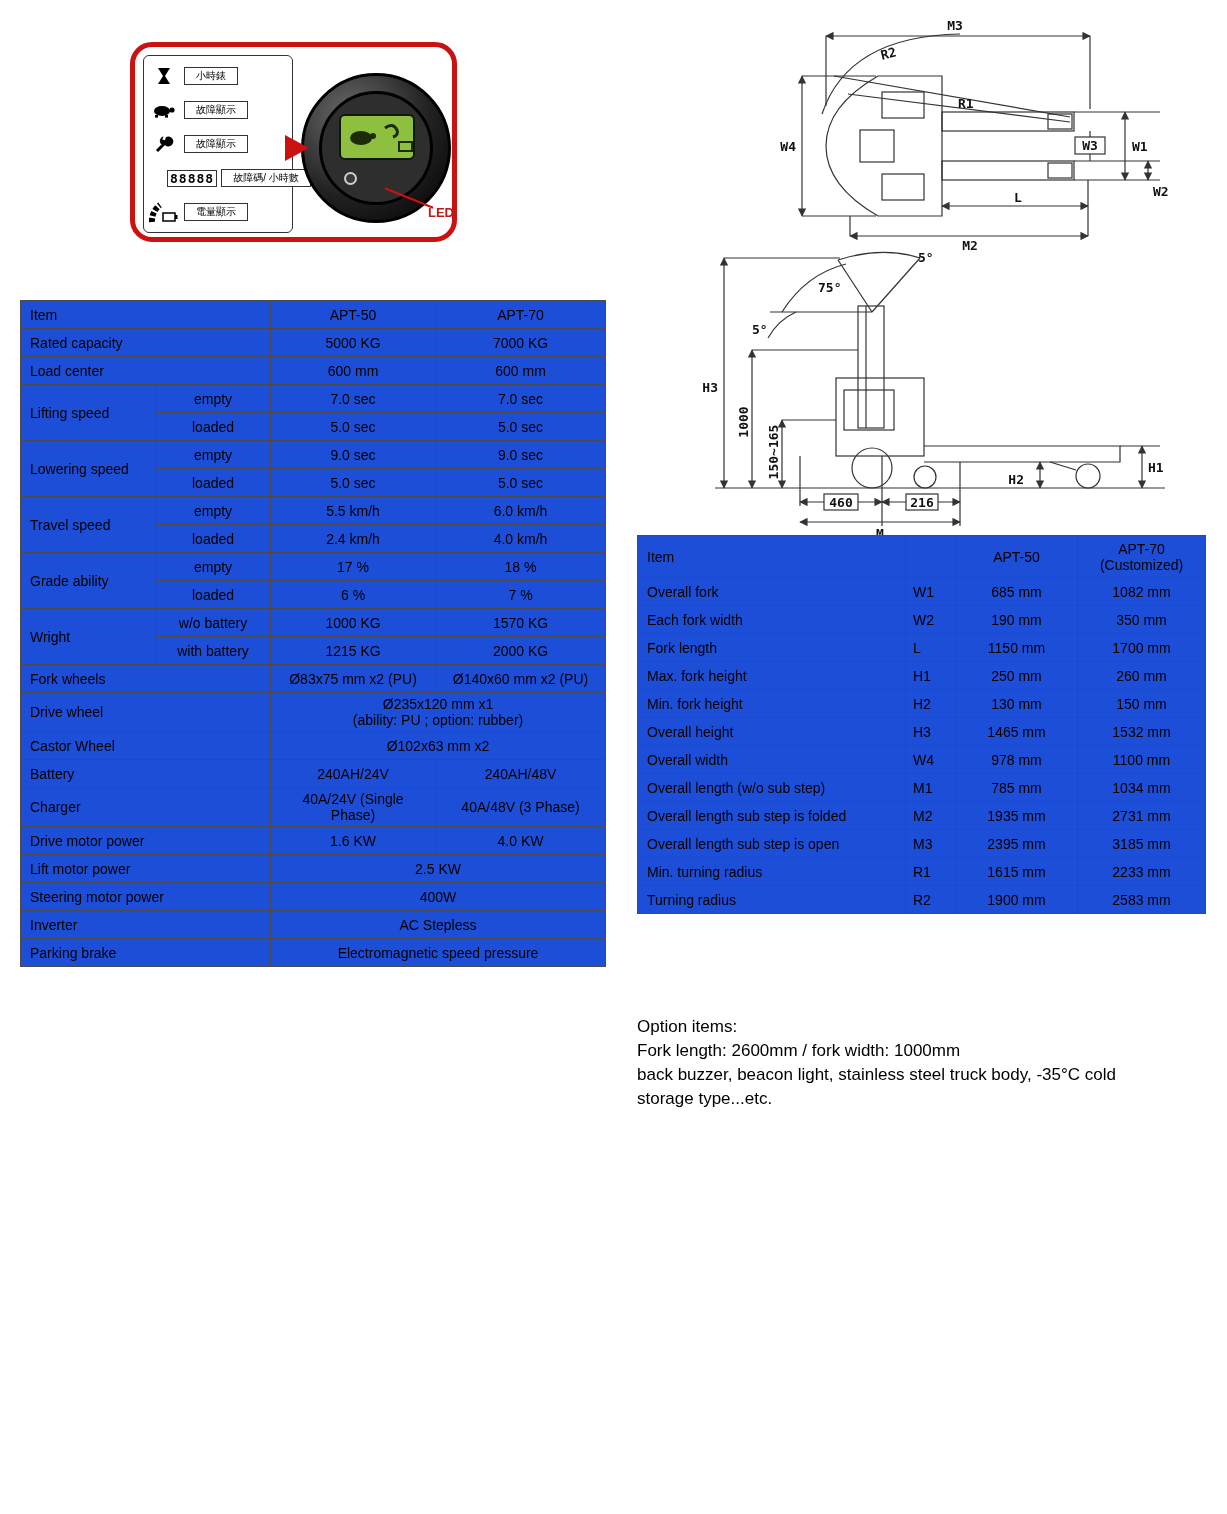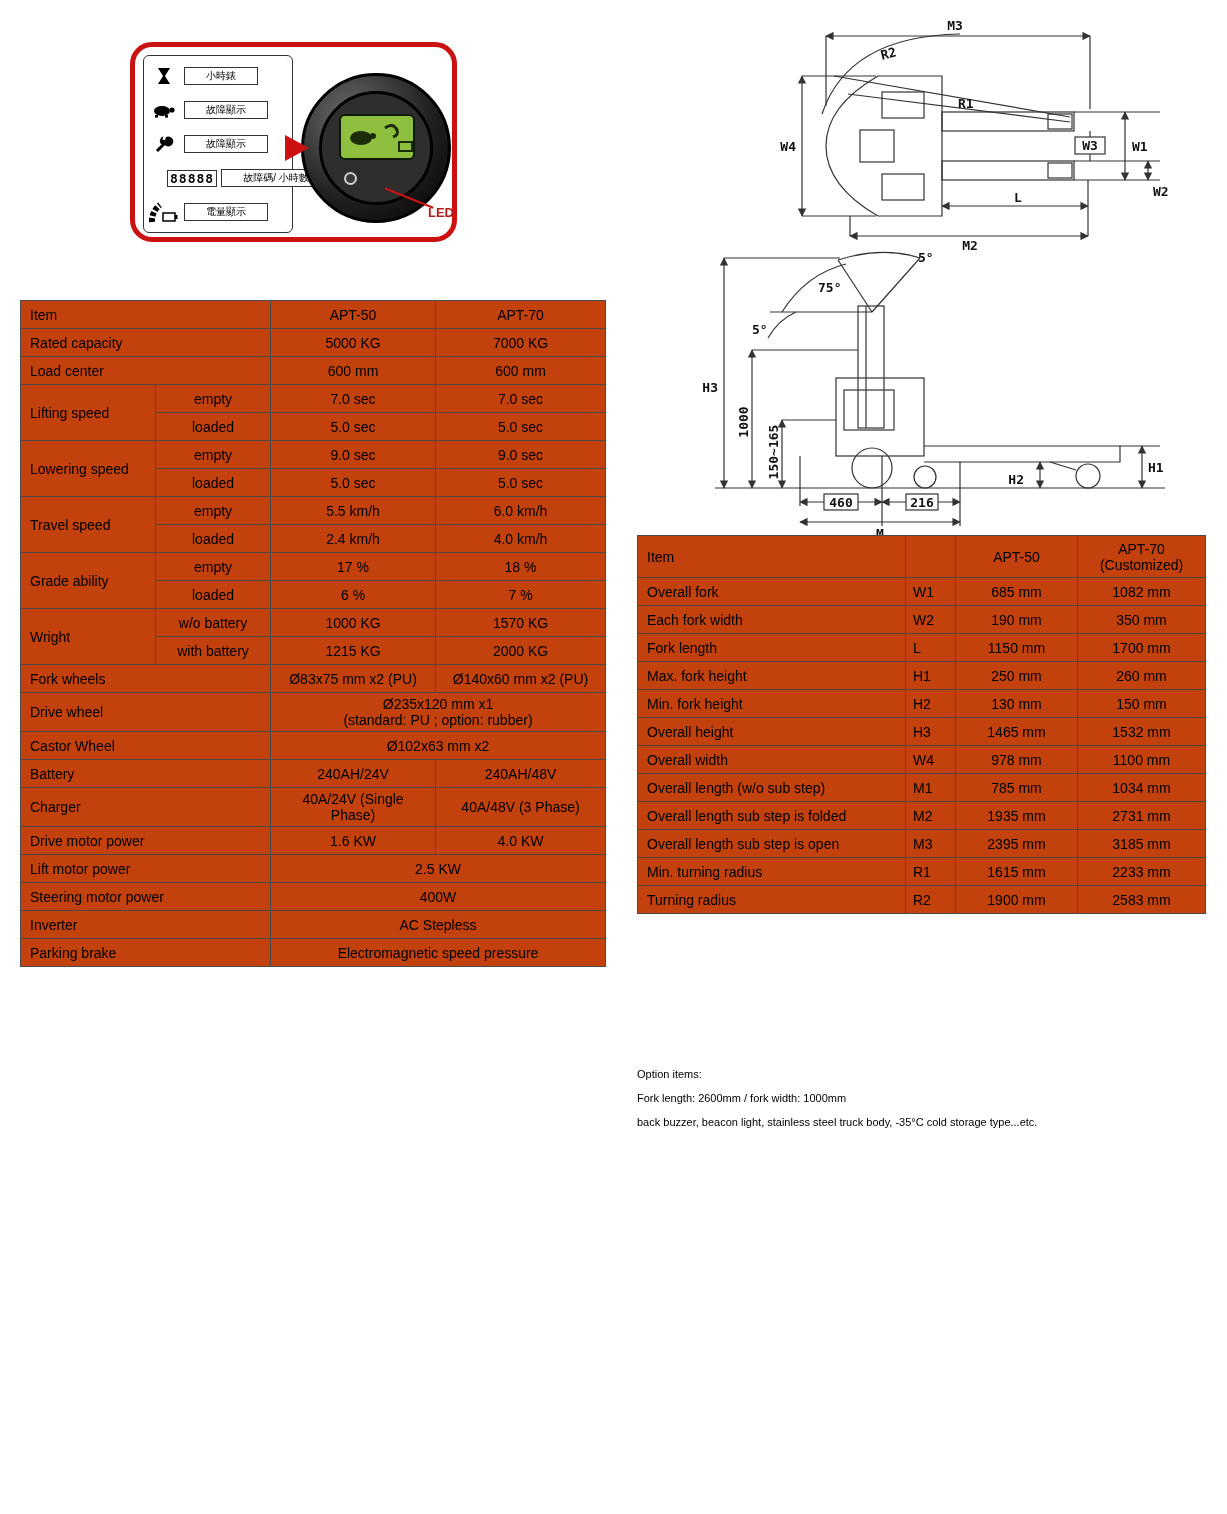--- a/index.html
+++ b/index.html
@@ -8,21 +8,21 @@
   .page { position:relative; width:1227px; height:1514px; background:#ffffff; overflow:hidden; }
 
   
   .panel-box { position:absolute; left:130px; top:42px; width:327px; height:200px;
                border:5px solid #cc1111; border-radius:22px; background:#fff; }
   .legend { position:absolute; left:8px; top:8px; width:150px; height:178px;
             border:1px solid #333; border-radius:6px; padding:5px 4px;
             display:flex; flex-direction:column; justify-content:space-between; background:#fff; }
   .prow { display:flex; align-items:center; gap:4px; height:30px; }
   .picon { width:32px; display:flex; justify-content:center; align-items:center; flex:0 0 auto; }
-  .plabel { border:1px solid #333; font-size:10px; line-height:14px; padding:1px 21px;
+  .plabel { border:1px solid #333; font-size:10px; line-height:14px; padding:1px 11px;
             white-space:nowrap; background:#fff; }
   .seg { font-family:"DejaVu Sans Mono", monospace; font-weight:bold; font-size:13px;
          border:1px solid #333; padding:0 2px; letter-spacing:1px; background:#fff;margin-left:19px; }
   .arrow-right { position:absolute; left:150px; top:88px; width:0; height:0;
                  border-top:13px solid transparent; border-bottom:13px solid transparent;
                  border-left:24px solid #cc1111; z-index:3; }
   .gauge { position:absolute; left:166px; top:26px; width:150px; height:150px; border-radius:50%;
            background:radial-gradient(circle at 32% 28%, #6a6a6a 0%, #222 55%, #000 100%);
            border:3px solid #000; z-index:2; }
   .gauge-face { position:absolute; left:15px; top:15px; width:114px; height:114px; border-radius:50%;
@@ -34,32 +34,32 @@
   .led-line { position:absolute; left:248px; top:150px; width:52px; height:2px;
               background:#cc1111; transform:rotate(22deg); z-index:4; }
   .led-label { position:absolute; left:293px; top:158px; font-size:13px; font-weight:bold;
                color:#b91c1c; z-index:5; }
 
   
   .svg-abs { position:absolute; }
   .dimtext { font-family:"DejaVu Sans Mono", monospace; font-weight:bold; font-size:13px; fill:#111; }
 
   
-  table { border-collapse:collapse; table-layout:fixed; background:#c2410c; }
+  table { border-collapse:collapse; table-layout:fixed; background:#1d4ed8; }
   td { border:1px solid #4a4a4a; font-size:14px; padding:3px 6px; height:28px;
        vertical-align:middle; text-align:center; white-space:pre-line; overflow:hidden; }
   td.lbl { text-align:left; padding-left:9px; }
   td.sym { text-align:left; padding-left:7px; }
   td.val { text-align:center; }
   .spec-table { position:absolute; left:20px; top:300px; width:585px; }
   .dim-table  { position:absolute; left:637px; top:535px; width:568px; }
   .dim-table thead td { height:42px; }
 
   
-  .options { position:absolute; left:637px; top:1062px; width:525px; font-size:11px; line-height:24px; }
+  .options { position:absolute; left:637px; top:1015px; width:525px; font-size:17px; line-height:24px; }
 </style>
 </head>
 <body>
 
 <div class="page">
 
   <div class="panel-box">
     <div class="legend">
       <div class="prow">
         <span class="picon">
@@ -331,21 +331,21 @@
           <td class="val">2000 KG</td>
         </tr>
         <tr>
           <td colspan="2" class="lbl">Fork wheels</td>
           <td class="val">Ø83x75 mm x2 (PU)</td>
           <td class="val">Ø140x60 mm x2 (PU)</td>
         </tr>
         <tr>
           <td colspan="2" class="lbl">Drive wheel</td>
           <td colspan="2" class="val">Ø235x120 mm x1
-(standard: PU ; option: rubber)</td>
+(ability: PU ; option: rubber)</td>
         </tr>
         <tr>
           <td colspan="2" class="lbl">Castor Wheel</td>
           <td colspan="2" class="val">Ø102x63 mm x2</td>
         </tr>
         <tr>
           <td colspan="2" class="lbl">Battery</td>
           <td class="val">240AH/24V</td>
           <td class="val">240AH/48V</td>
         </tr>

